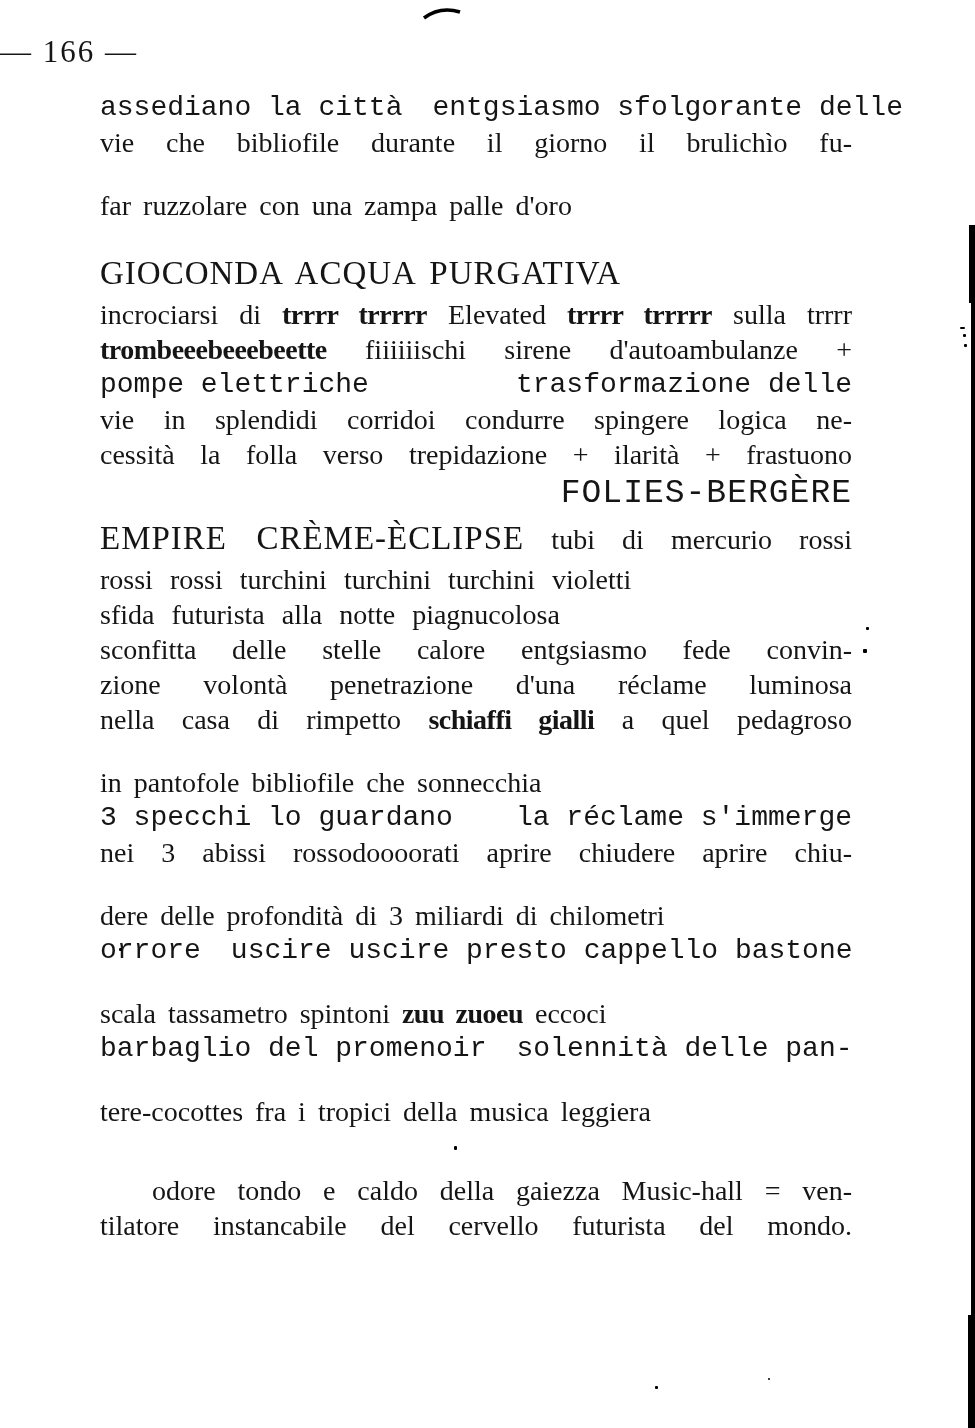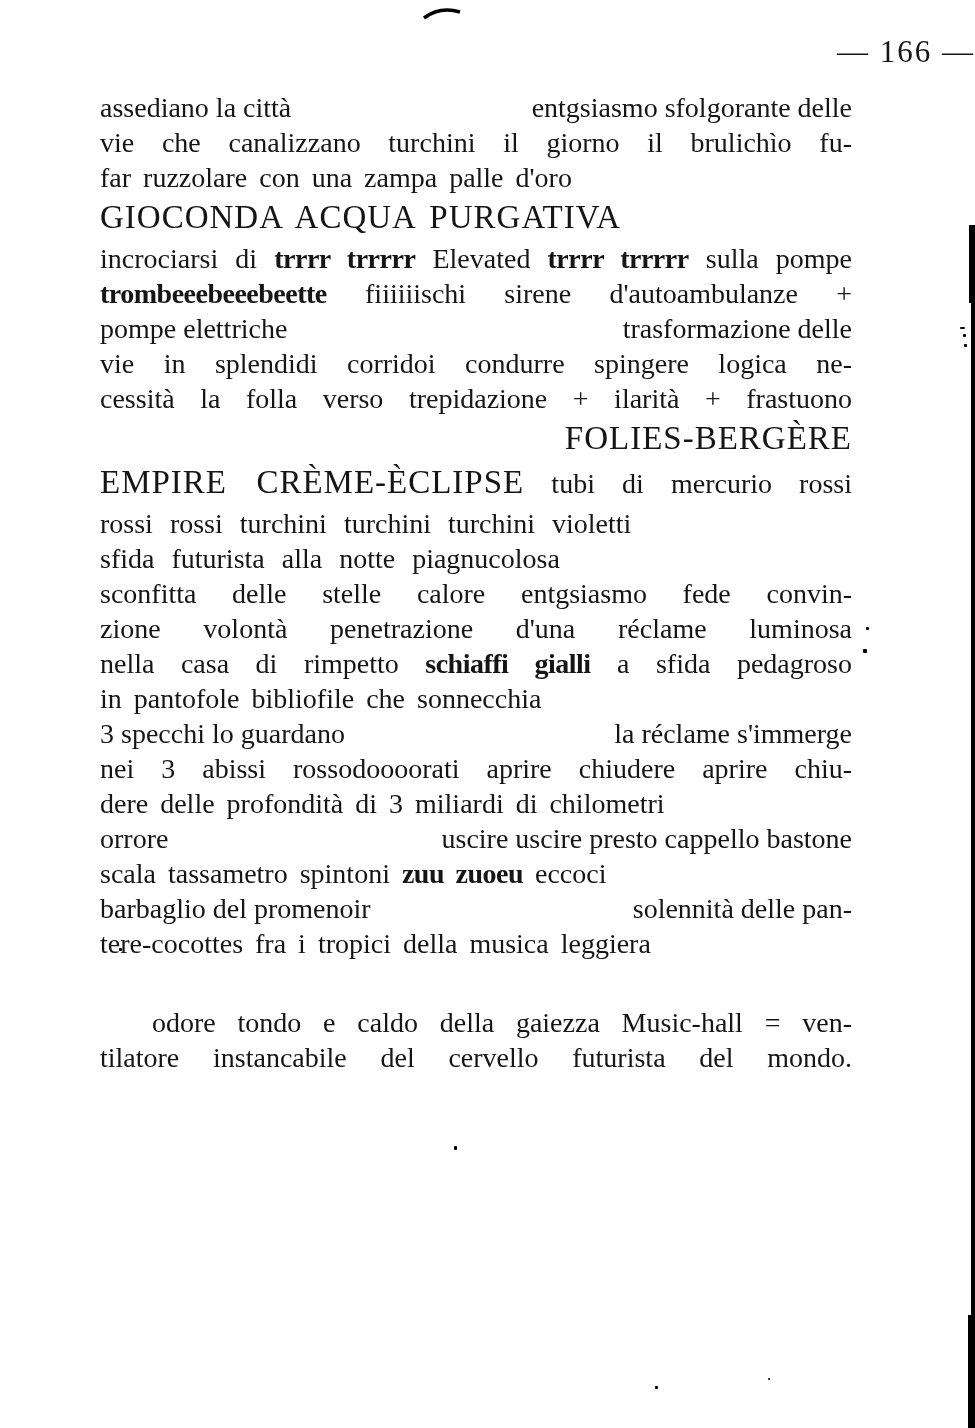--- a/index.html
+++ b/index.html
@@ -4,32 +4,32 @@
 <style>
   html,body{margin:0;padding:0;}
   body{
     width:975px;height:1428px;position:relative;overflow:hidden;
     background:#ffffff;color:#111;
     font-family:"Liberation Serif","DejaVu Serif",serif;
   }
   .page{position:absolute;inset:0;background:#fff;}
   .page-number{
     position:absolute;top:34px;left:0;width:100%;
-    text-align:right;font-size:31px;letter-spacing:2px;color:#161616;
+    text-align:left;font-size:31px;letter-spacing:2px;color:#161616;
   }
   .text-block{
     position:absolute;left:100px;top:90px;width:752px;
     font-size:28px;color:#151515;
   }
   .line{line-height:35px;white-space:nowrap;}
   .line.fill{text-align:justify;text-align-last:justify;white-space:normal;}
-  .line.between{display:flex;justify-content:space-between;align-items:flex-end;}
+  .line.between{display:flex;justify-content:space-between;align-items:flex-end;font-family:Liberation Mono, monospace;}
   .line .gap{flex:1 1 auto;min-width:30px;}
   .line.hd{line-height:44px;}
-  .line.ws1{word-spacing:5px;}
+  .line.ws1{word-spacing:5px;margin-top:28px;}
   .line.ws2{word-spacing:10px;font-family:Liberation Serif, serif;}
   .line.indent{text-indent:52px;margin-top:44px;}
   .b{font-weight:700;letter-spacing:-0.5px;}
   .h{font-size:33px;letter-spacing:1px;}
   
   .scan-vline{position:absolute;background:#000;}
   .speck{position:absolute;background:#000;border-radius:1px;}
   .top-mark{position:absolute;left:420px;top:3px;}
 </style>
 </head>
@@ -42,42 +42,42 @@
   </svg>
 
   <div class="page-number">— 166 —</div>
 
   <div class="text-block">
       <div class="line between">
         <span class="">assediano la città</span>
         <span class="gap"></span>
         <span class="">entgsiasmo sfolgorante delle</span>
       </div>
-      <div class="line fill"><span class="">vie che canalizzano turchini il giorno il brulichìo fu-</span></div>
+      <div class="line fill"><span class="">vie che bibliofile durante il giorno il brulichìo fu-</span></div>
       <div class="line ws1"><span class="">far ruzzolare con una zampa palle d'oro</span></div>
       <div class="line hd ws1"><span class="h">GIOCONDA ACQUA PURGATIVA</span></div>
-      <div class="line fill"><span class="">incrociarsi di </span><span class="b">trrrr trrrrr</span><span class=""> Elevated </span><span class="b">trrrr trrrrr</span><span class=""> sulla pompe</span></div>
+      <div class="line fill"><span class="">incrociarsi di </span><span class="b">trrrr trrrrr</span><span class=""> Elevated </span><span class="b">trrrr trrrrr</span><span class=""> sulla trrrr</span></div>
       <div class="line fill"><span class="b">trombeeebeeebeette</span><span class=""> fiiiiiischi sirene d'autoambulanze +</span></div>
       <div class="line between">
         <span class="">pompe elettriche</span>
         <span class="gap"></span>
         <span class="">trasformazione delle</span>
       </div>
       <div class="line fill"><span class="">vie in splendidi corridoi condurre spingere logica ne-</span></div>
       <div class="line fill"><span class="">cessità la folla verso trepidazione + ilarità + frastuono</span></div>
       <div class="line between hd">
         <span class="gap"></span>
         <span class="h">FOLIES-BERGÈRE</span>
       </div>
       <div class="line fill hd"><span class="h">EMPIRE CRÈME-ÈCLIPSE</span><span class=""> tubi di mercurio rossi</span></div>
       <div class="line ws2"><span class="">rossi rossi turchini turchini turchini violetti</span></div>
       <div class="line ws2"><span class="">sfida futurista alla notte piagnucolosa</span></div>
       <div class="line fill"><span class="">sconfitta delle stelle calore entgsiasmo fede convin-</span></div>
       <div class="line fill"><span class="">zione volontà penetrazione d'una réclame luminosa</span></div>
-      <div class="line fill"><span class="">nella casa di rimpetto </span><span class="b">schiaffi gialli</span><span class=""> a sfida pedagroso</span></div>
+      <div class="line fill"><span class="">nella casa di rimpetto </span><span class="b">schiaffi gialli</span><span class=""> a quel pedagroso</span></div>
       <div class="line ws1"><span class="">in pantofole bibliofile che sonnecchia</span></div>
       <div class="line between">
         <span class="">3 specchi lo guardano</span>
         <span class="gap"></span>
         <span class="">la réclame s'immerge</span>
       </div>
       <div class="line fill"><span class="">nei 3 abissi rossodoooorati aprire chiudere aprire chiu-</span></div>
       <div class="line ws1"><span class="">dere delle profondità di 3 miliardi di chilometri</span></div>
       <div class="line between">
         <span class="">orrore</span>

